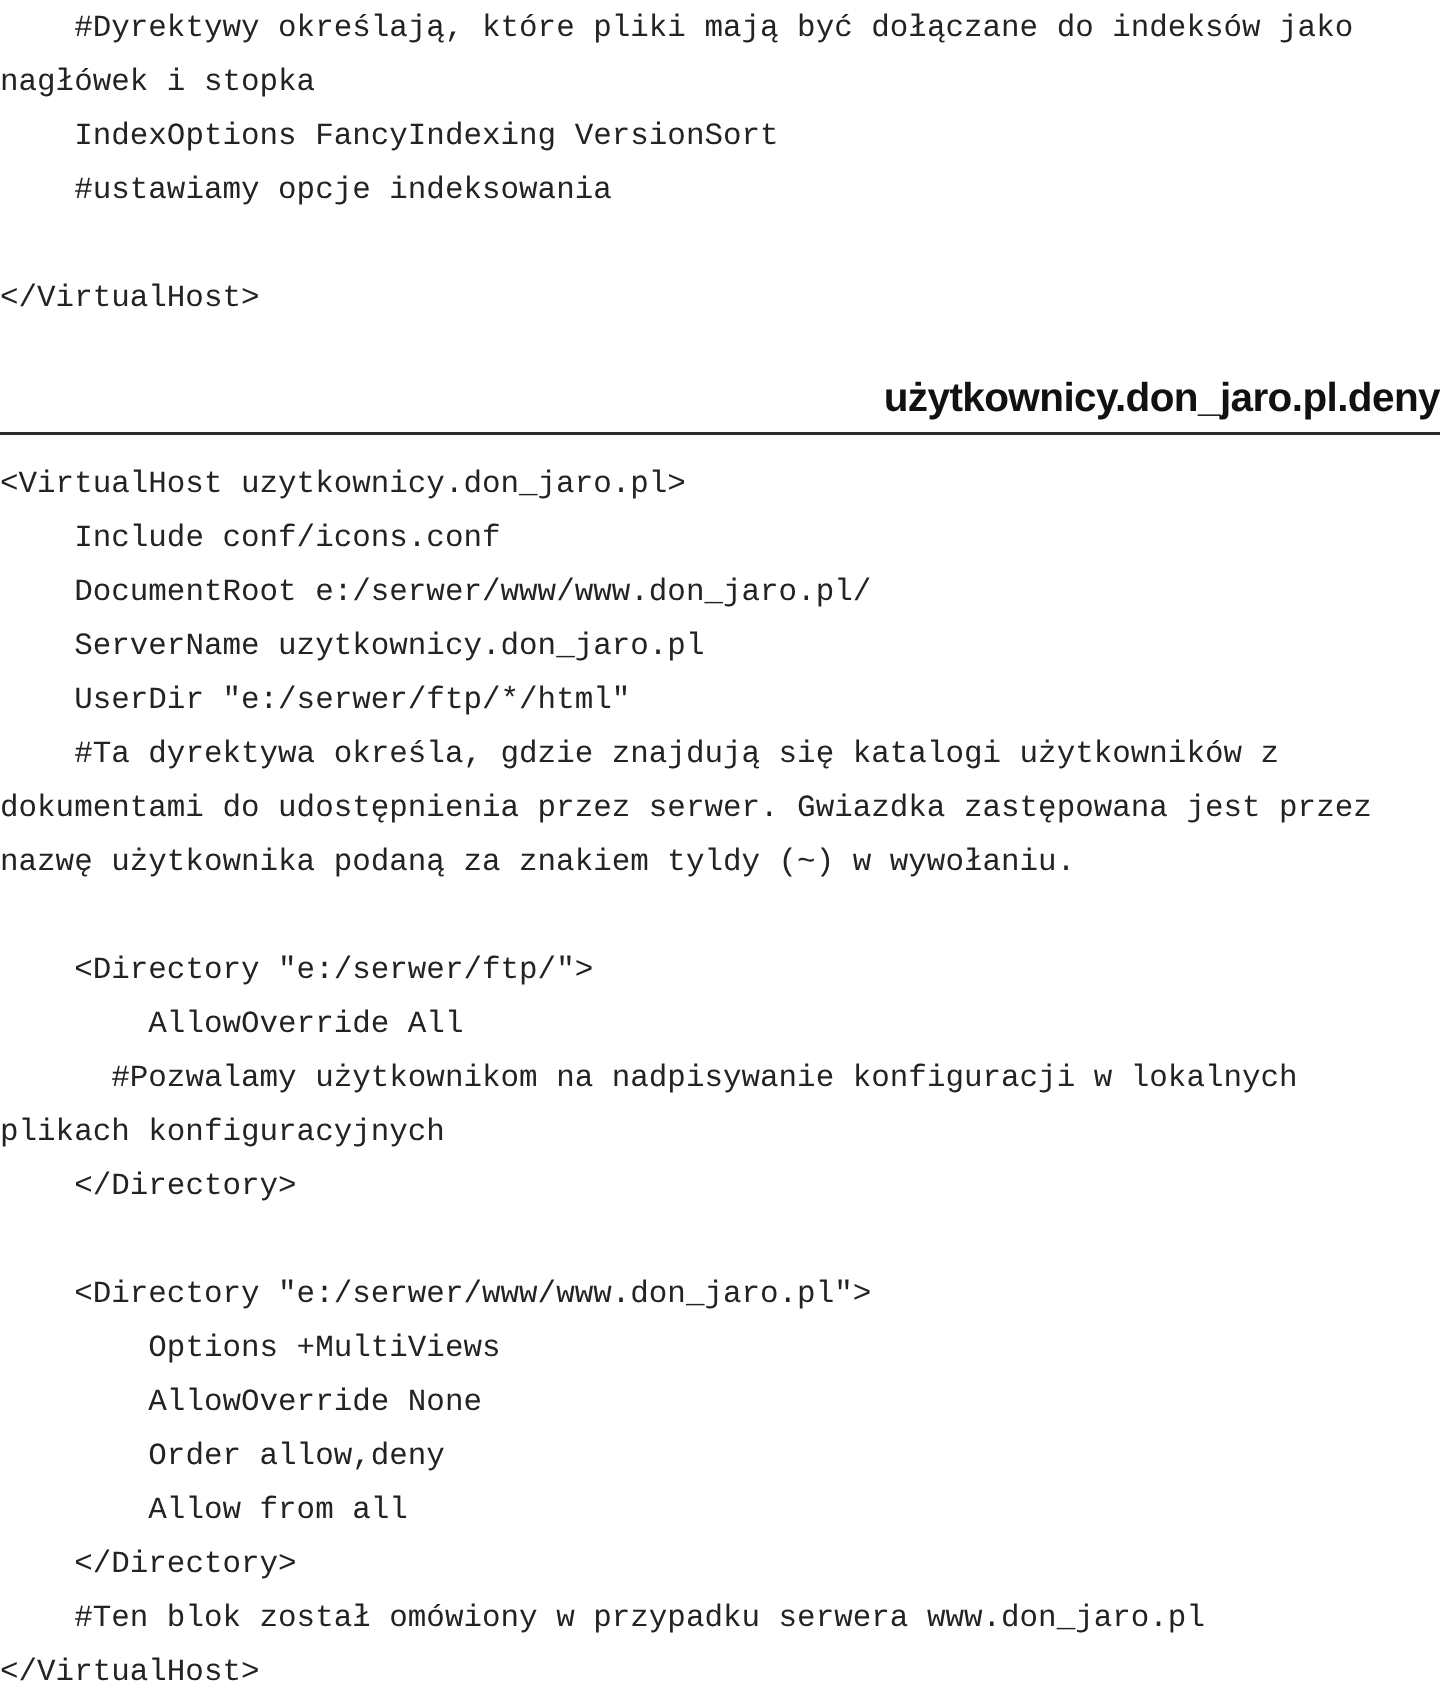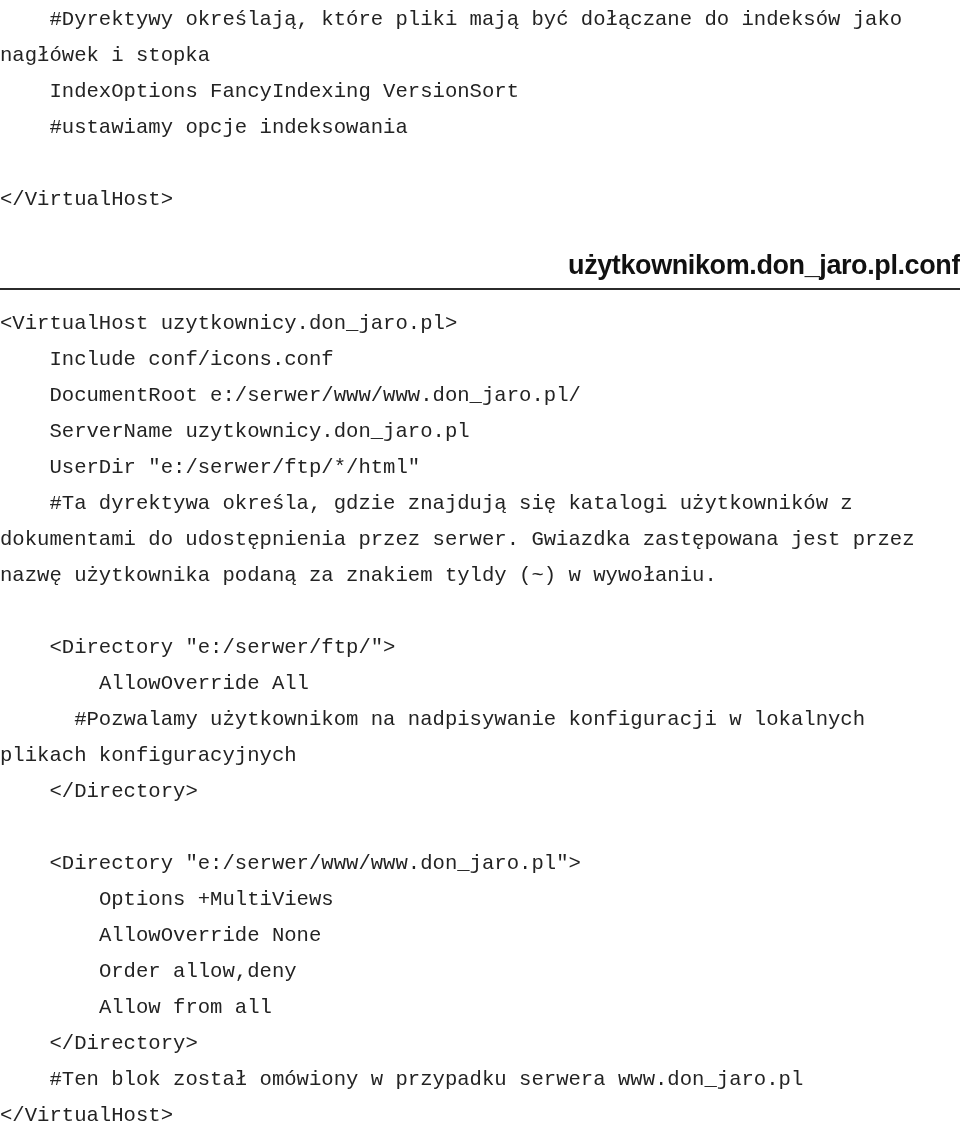--- a/index.html
+++ b/index.html
@@ -90,21 +90,21 @@
 </head>
 <body>
 
 <div class="page">
 
   <div class="top-fragment">
     <div class="code-block" id="top-config-lines"><div class="code-line wrap-line">    #Dyrektywy określają, które pliki mają być dołączane do indeksów jako nagłówek i stopka</div><div class="code-line wrap-line">    IndexOptions FancyIndexing VersionSort</div><div class="code-line wrap-line">    #ustawiamy opcje indeksowania</div><div class="code-line blank-line">&nbsp;</div><div class="code-line wrap-line">&lt;/VirtualHost&gt;</div></div>
   </div>
 
   <div class="section-header">
-    <div class="section-title">użytkownikom.don_jaro.pl.conf</div>
+    <div class="section-title">użytkownicy.don_jaro.pl.deny</div>
     <div class="section-rule" style="border-top-color: rgb(43, 43, 43);"></div>
   </div>
 
   <div class="config-body">
     <div class="code-block" id="config-lines"><div class="code-line wrap-line">&lt;VirtualHost uzytkownicy.don_jaro.pl&gt;</div><div class="code-line wrap-line">    Include conf/icons.conf</div><div class="code-line wrap-line">    DocumentRoot e:/serwer/www/www.don_jaro.pl/</div><div class="code-line wrap-line">    ServerName uzytkownicy.don_jaro.pl</div><div class="code-line wrap-line">    UserDir "e:/serwer/ftp/*/html"</div><div class="code-line wrap-line">    #Ta dyrektywa określa, gdzie znajdują się katalogi użytkowników z dokumentami do udostępnienia przez serwer. Gwiazdka zastępowana jest przez nazwę użytkownika podaną za znakiem tyldy (~) w wywołaniu.</div><div class="code-line blank-line">&nbsp;</div><div class="code-line wrap-line">    &lt;Directory "e:/serwer/ftp/"&gt;</div><div class="code-line wrap-line">        AllowOverride All</div><div class="code-line wrap-line">      #Pozwalamy użytkownikom na nadpisywanie konfiguracji w lokalnych plikach konfiguracyjnych</div><div class="code-line wrap-line">    &lt;/Directory&gt;</div><div class="code-line blank-line">&nbsp;</div><div class="code-line wrap-line">    &lt;Directory "e:/serwer/www/www.don_jaro.pl"&gt;</div><div class="code-line wrap-line">        Options +MultiViews</div><div class="code-line wrap-line">        AllowOverride None</div><div class="code-line wrap-line">        Order allow,deny</div><div class="code-line wrap-line">        Allow from all</div><div class="code-line wrap-line">    &lt;/Directory&gt;</div><div class="code-line wrap-line">    #Ten blok został omówiony w przypadku serwera www.don_jaro.pl</div><div class="code-line wrap-line">&lt;/VirtualHost&gt;</div></div>
   </div>
 
 </div>
 
 </body></html>

